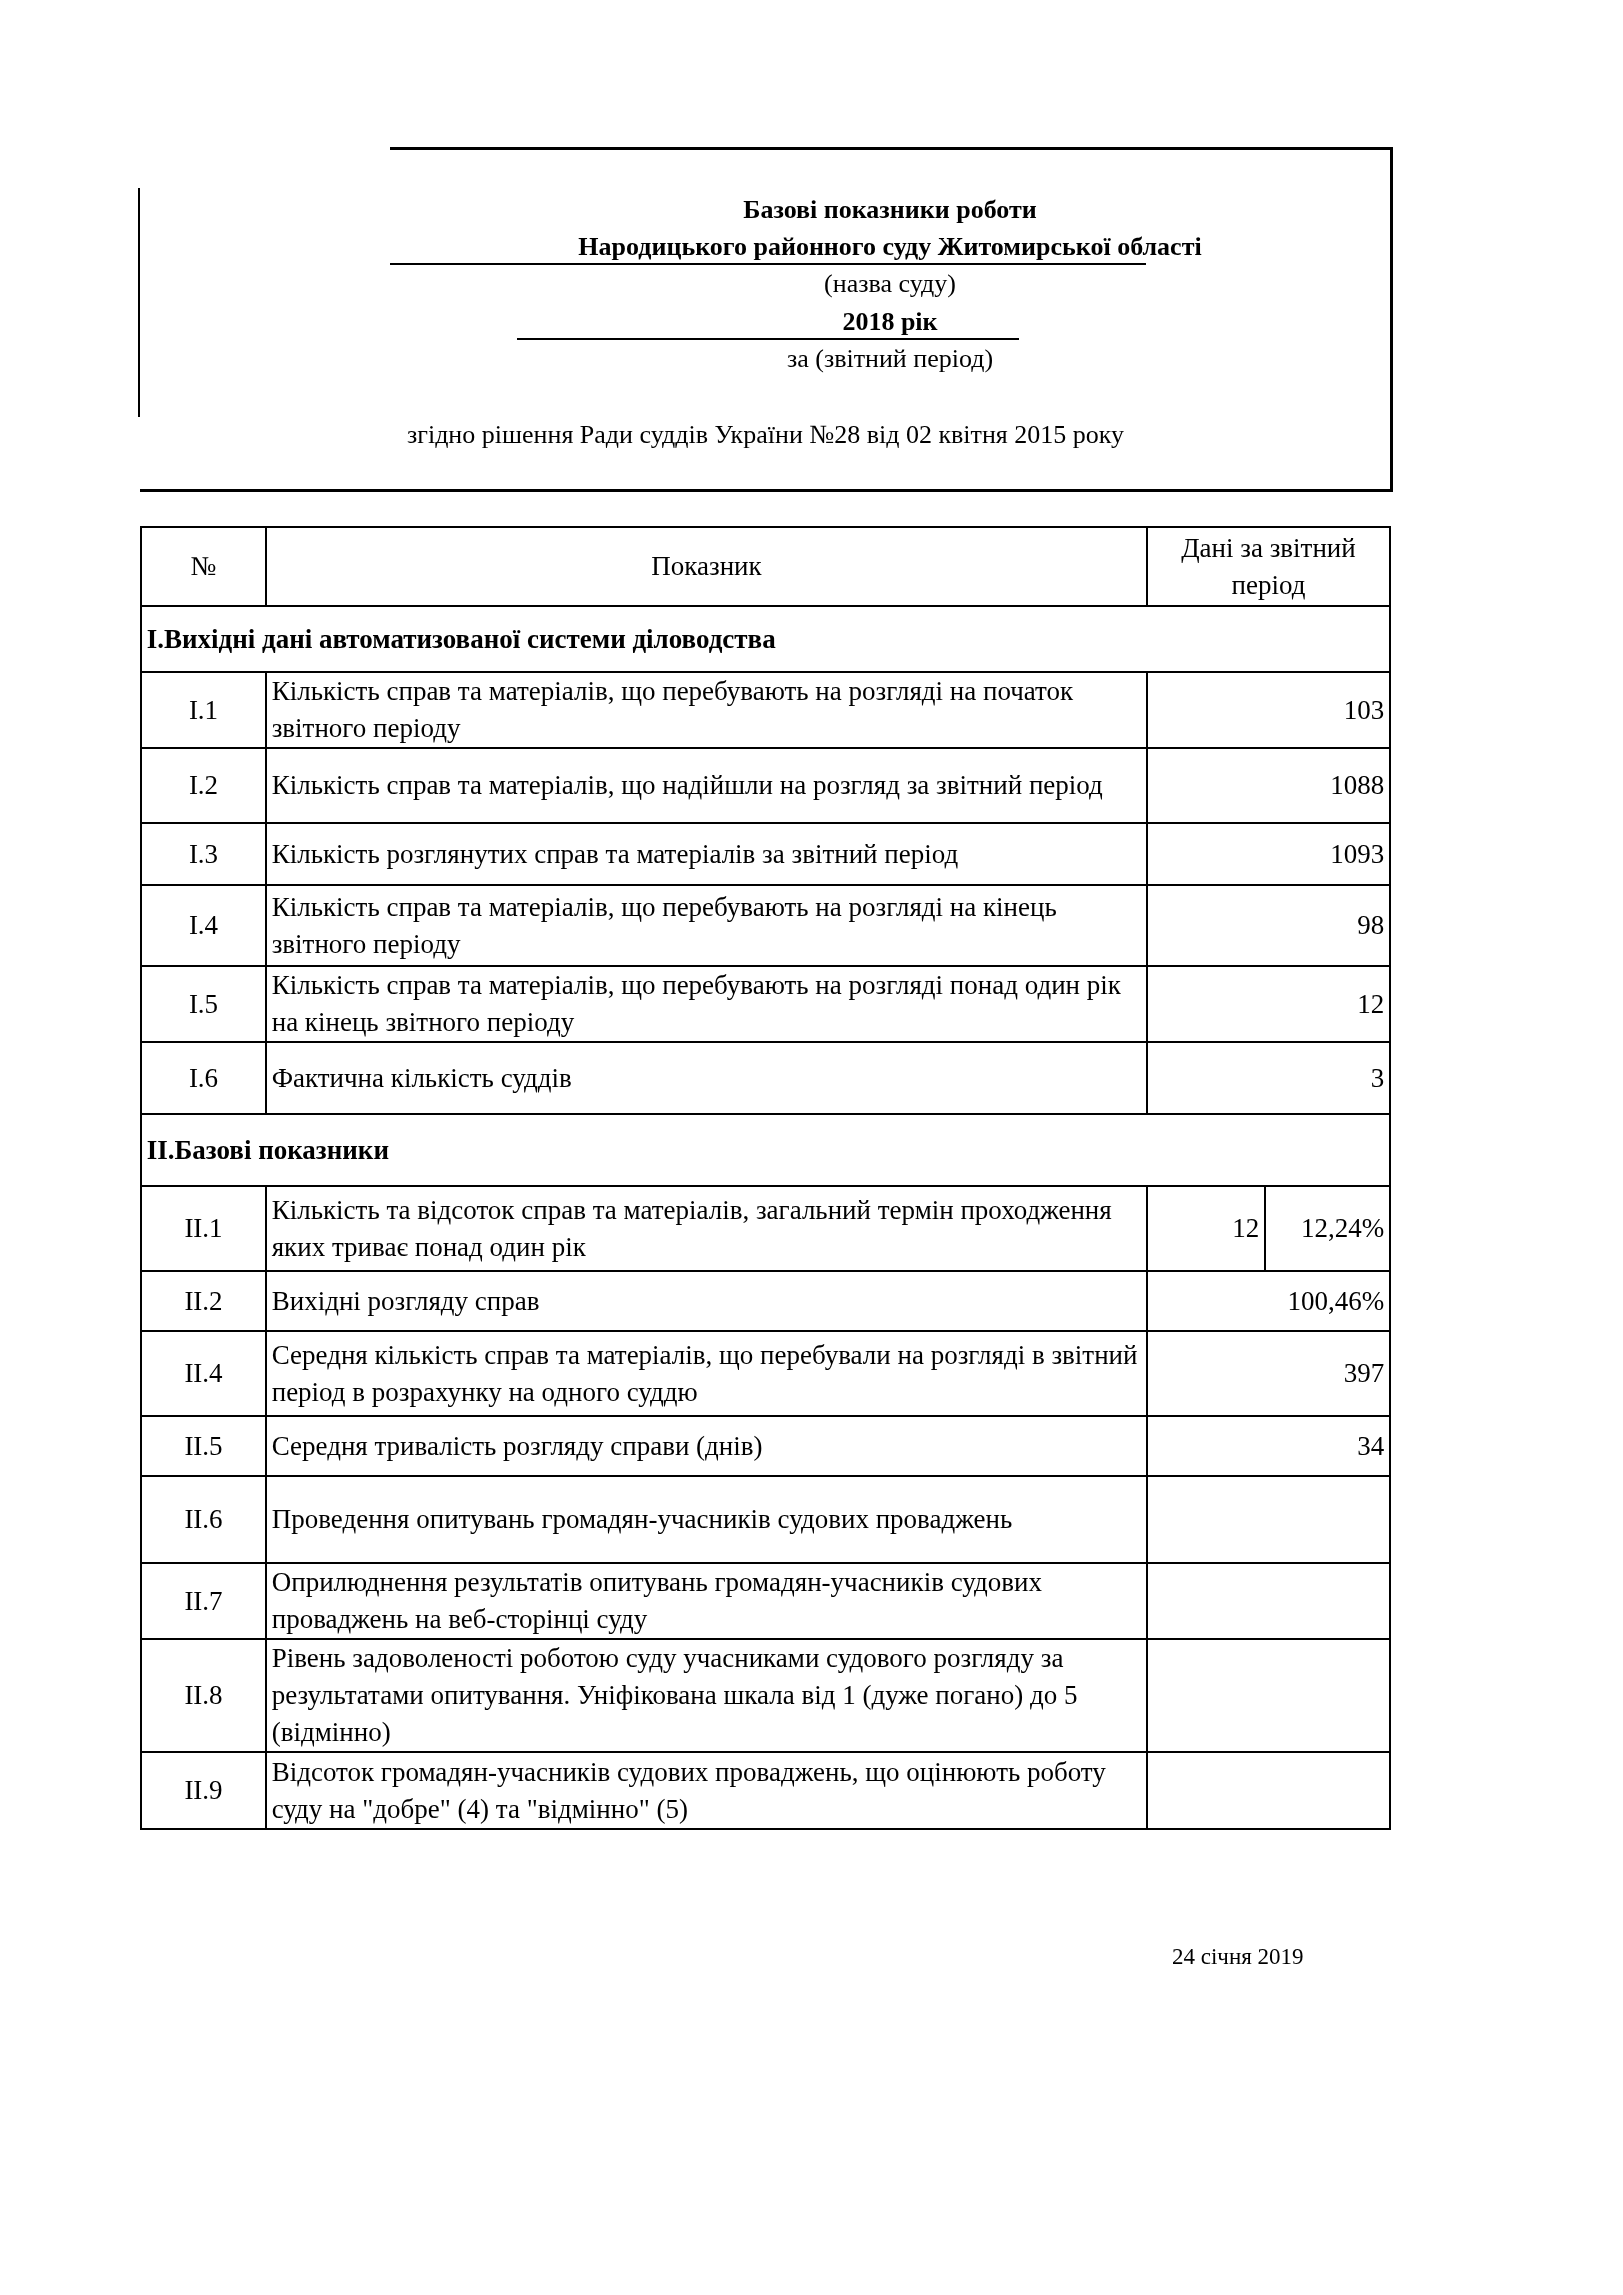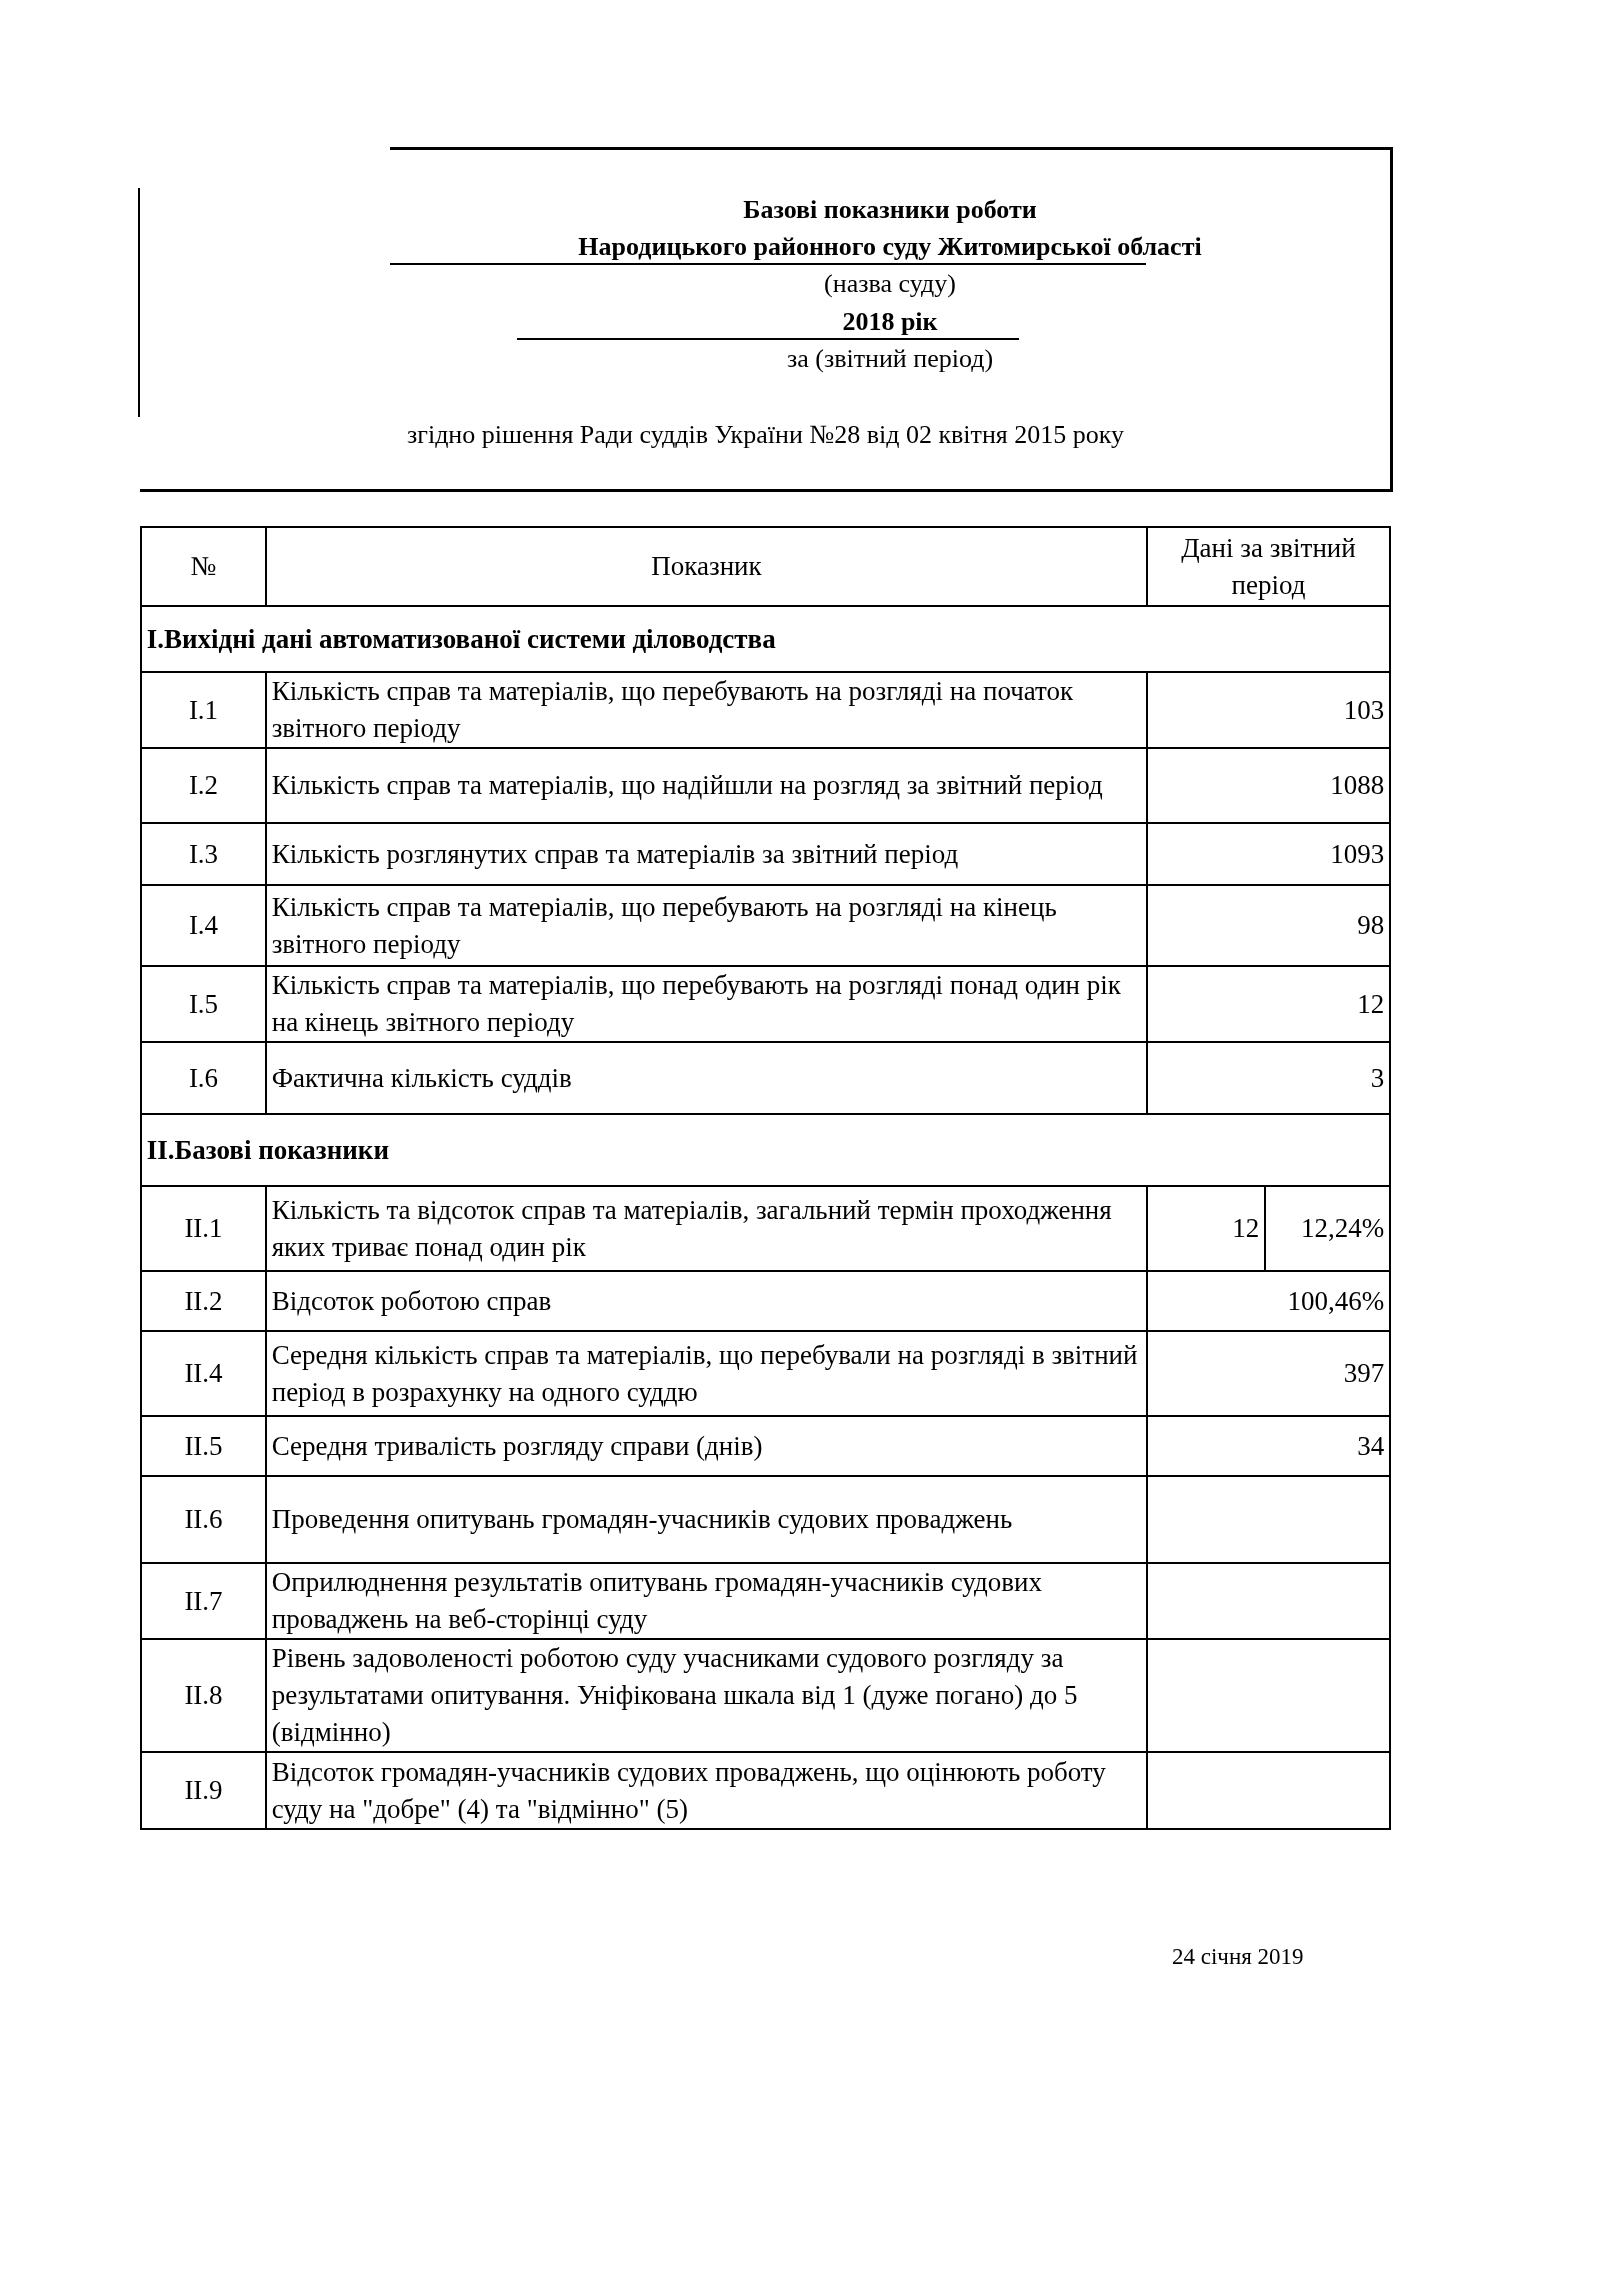--- a/index.html
+++ b/index.html
@@ -88,21 +88,21 @@
     <td class="section" colspan="4">II.Базові показники</td>
   </tr>
   <tr style="height:85px;">
     <td class="num">II.1</td>
     <td>Кількість та відсоток справ та матеріалів, загальний термін проходження яких триває понад один рік</td>
     <td class="val">12</td>
     <td class="val">12,24%</td>
   </tr>
   <tr style="height:60px;border-radius:13px;">
     <td class="num">II.2</td>
-    <td>Відсоток роботою справ</td>
+    <td>Вихідні розгляду справ</td>
     <td class="val" colspan="2">100,46%</td>
   </tr>
   <tr style="height:85px;">
     <td class="num">II.4</td>
     <td>Середня кількість справ та матеріалів, що перебували на розгляді в звітний період в розрахунку на одного суддю</td>
     <td class="val" colspan="2">397</td>
   </tr>
   <tr style="height:60px;">
     <td class="num">II.5</td>
     <td>Середня тривалість розгляду справи (днів)</td>

